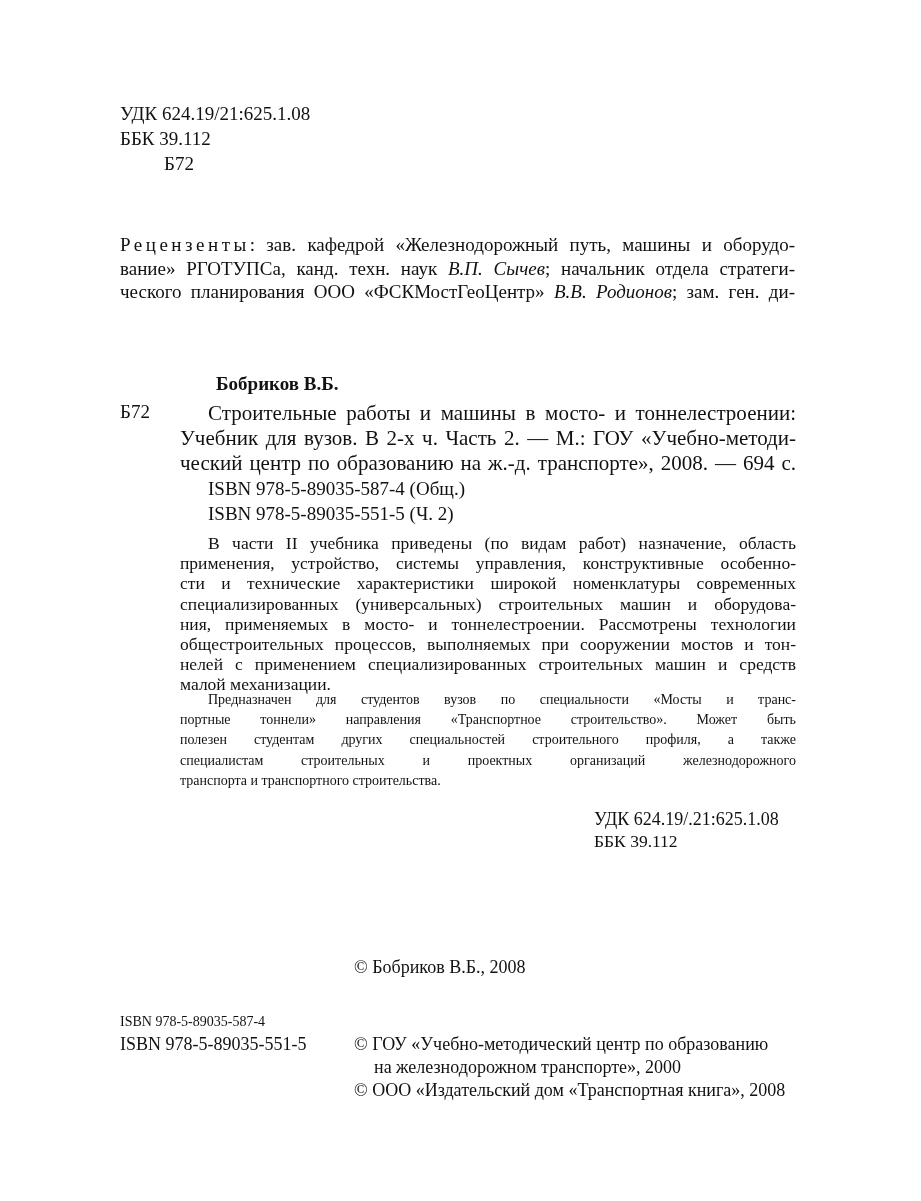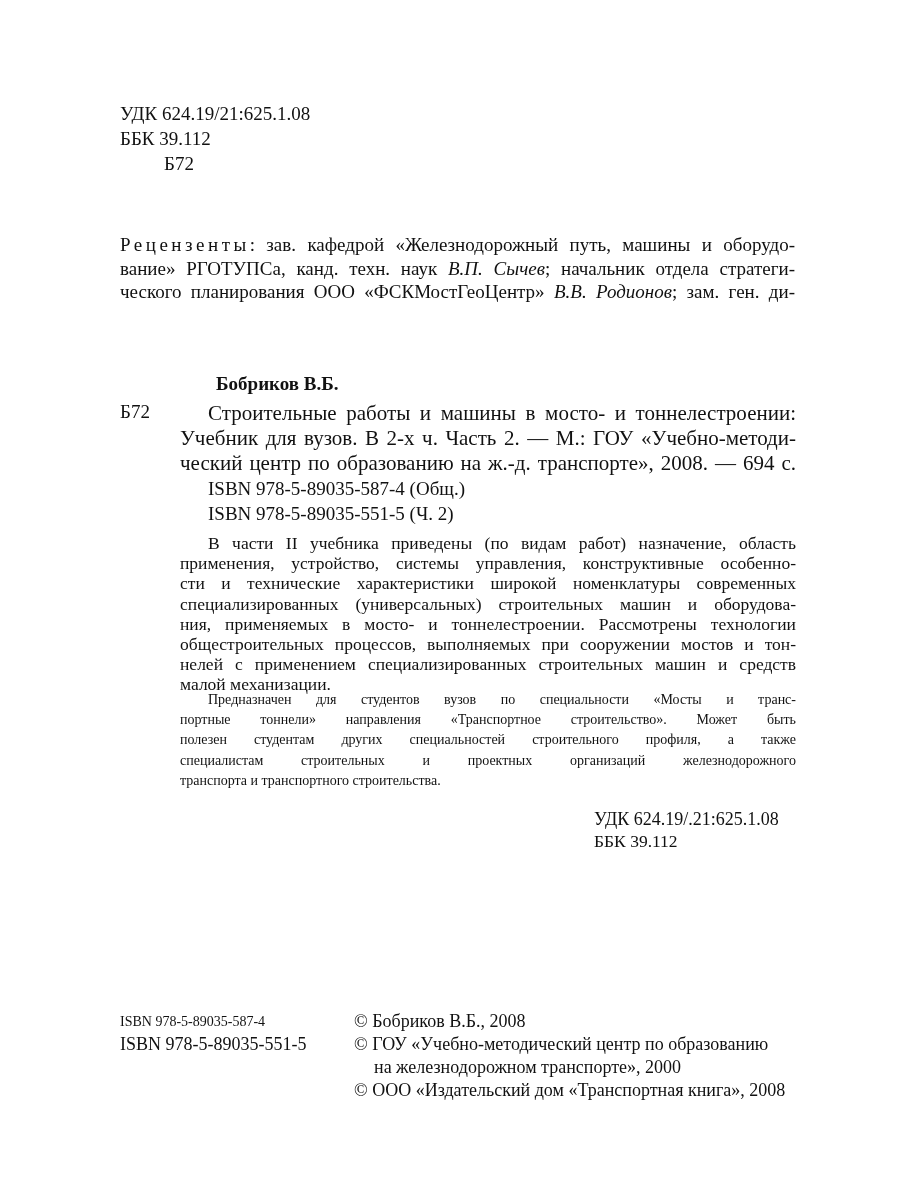--- a/index.html
+++ b/index.html
@@ -53,16 +53,16 @@
   <span class="j">полезен студентам других специальностей строительного профиля, а также</span>
   <span class="j">специалистам строительных и проектных организаций железнодорожного</span>
   <span class="j last">транспорта и транспортного строительства.</span>
 </div>
 
 <div class="line" style="left:594px; top:808px; font-size:18px;">УДК 624.19/.21:625.1.08</div>
 <div class="line" style="left:594px; top:830px; font-size:17.5px;">ББК 39.112</div>
 
 <div class="line" style="left:120px; top:1010px; font-size:14px; line-height:23px;">ISBN 978-5-89035-587-4</div>
 <div class="line" style="left:120px; top:1033px; font-size:18px; line-height:23px;">ISBN 978-5-89035-551-5</div>
-<div class="line" style="left:354px; top:1010px; font-size:18px; line-height:23px;">© Бобриков В.Б., 2008</div>
+<div class="line" style="left:354px; top:956px; font-size:18px; line-height:23px;">© Бобриков В.Б., 2008</div>
 <div class="line" style="left:354px; top:1033px; font-size:18px; line-height:23px;">© ГОУ «Учебно-методический центр по образованию</div>
 <div class="line" style="left:374px; top:1056px; font-size:18px; line-height:23px;">на железнодорожном транспорте», 2000</div>
 <div class="line" style="left:354px; top:1079px; font-size:18px; line-height:23px;">© ООО «Издательский дом «Транспортная книга», 2008</div>
 
 </body></html>

